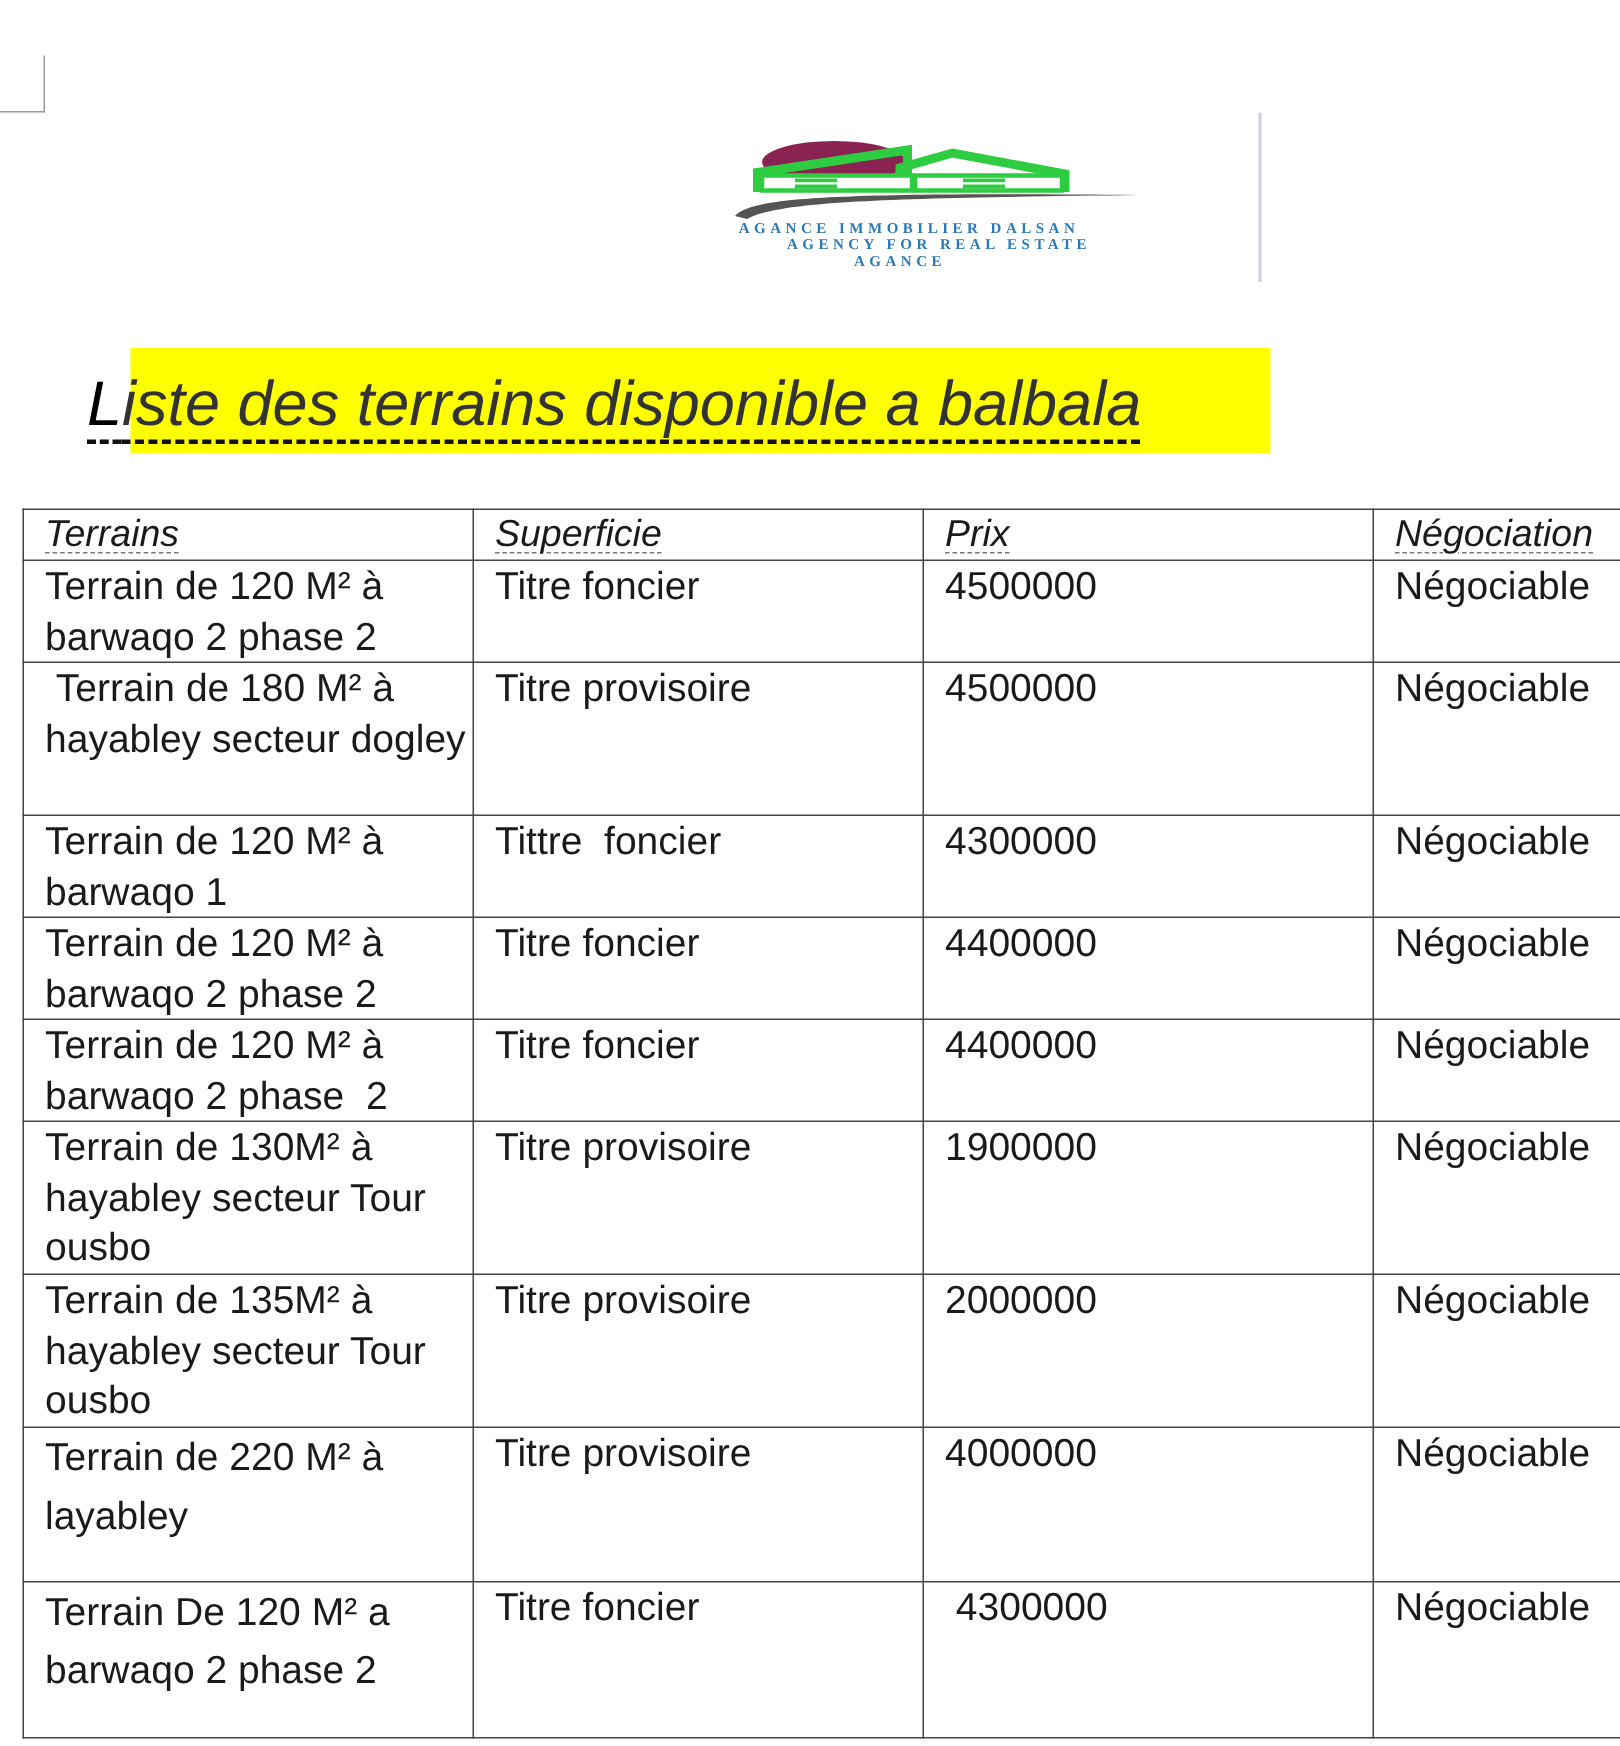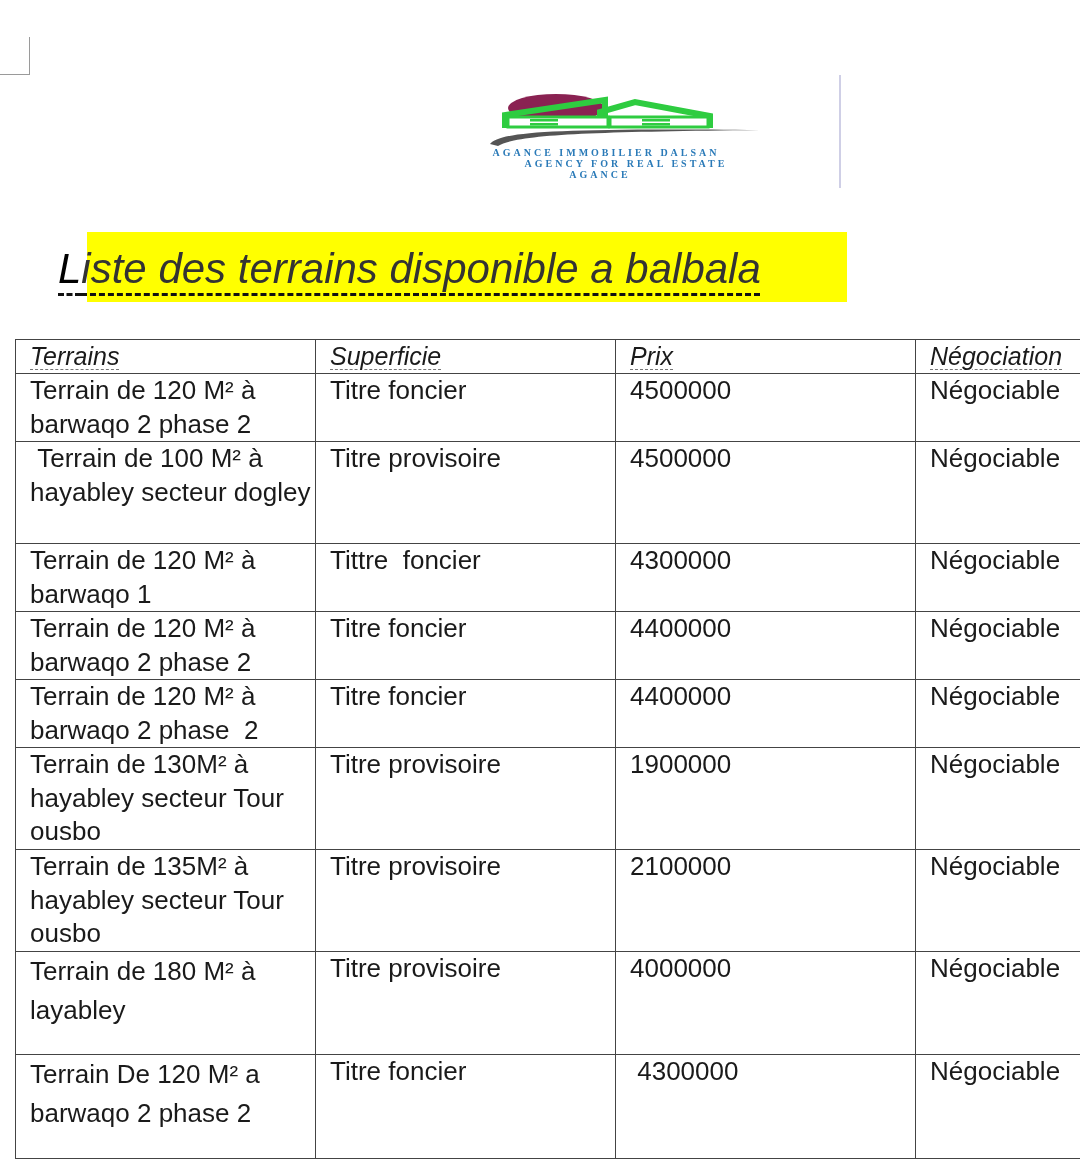--- a/index.html
+++ b/index.html
@@ -98,21 +98,21 @@
     <td class="c2"><span class="head-label">Prix</span></td>
     <td class="c3"><span class="head-label">Négociation</span></td>
   </tr>
   <tr style="height:68px">
     <td class="c0">Terrain de 120 M² à barwaqo 2 phase 2</td>
     <td class="c1">Titre foncier</td>
     <td class="c2">4500000</td>
     <td class="c3">Négociable</td>
   </tr>
   <tr style="height:102px">
-    <td class="c0" style="white-space:pre-wrap"> Terrain de 100 M² à hayabley secteur dogley</td>
+    <td class="c0" style="white-space:pre-wrap"> Terrain de 180 M² à hayabley secteur dogley</td>
     <td class="c1">Titre provisoire</td>
     <td class="c2">4500000</td>
     <td class="c3">Négociable</td>
   </tr>
   <tr style="height:68px">
     <td class="c0">Terrain de 120 M² à barwaqo 1</td>
     <td class="c1" style="white-space:pre-wrap">Tittre  foncier</td>
     <td class="c2">4300000</td>
     <td class="c3">Négociable</td>
   </tr>
@@ -130,25 +130,25 @@
   </tr>
   <tr style="height:102px">
     <td class="c0">Terrain de 130M² à hayabley secteur Tour ousbo</td>
     <td class="c1">Titre provisoire</td>
     <td class="c2">1900000</td>
     <td class="c3">Négociable</td>
   </tr>
   <tr style="height:102px">
     <td class="c0">Terrain de 135M² à hayabley secteur Tour ousbo</td>
     <td class="c1">Titre provisoire</td>
-    <td class="c2">2100000</td>
+    <td class="c2">2000000</td>
     <td class="c3">Négociable</td>
   </tr>
   <tr style="height:103px">
-    <td class="c0" style="line-height:39px">Terrain de 180 M² à layabley</td>
+    <td class="c0" style="line-height:39px">Terrain de 220 M² à layabley</td>
     <td class="c1">Titre provisoire</td>
     <td class="c2">4000000</td>
     <td class="c3">Négociable</td>
   </tr>
   <tr style="height:104px">
     <td class="c0" style="line-height:39px">Terrain De 120 M² a barwaqo 2 phase 2</td>
     <td class="c1">Titre foncier</td>
     <td class="c2" style="white-space:pre"> 4300000</td>
     <td class="c3">Négociable</td>
   </tr>

